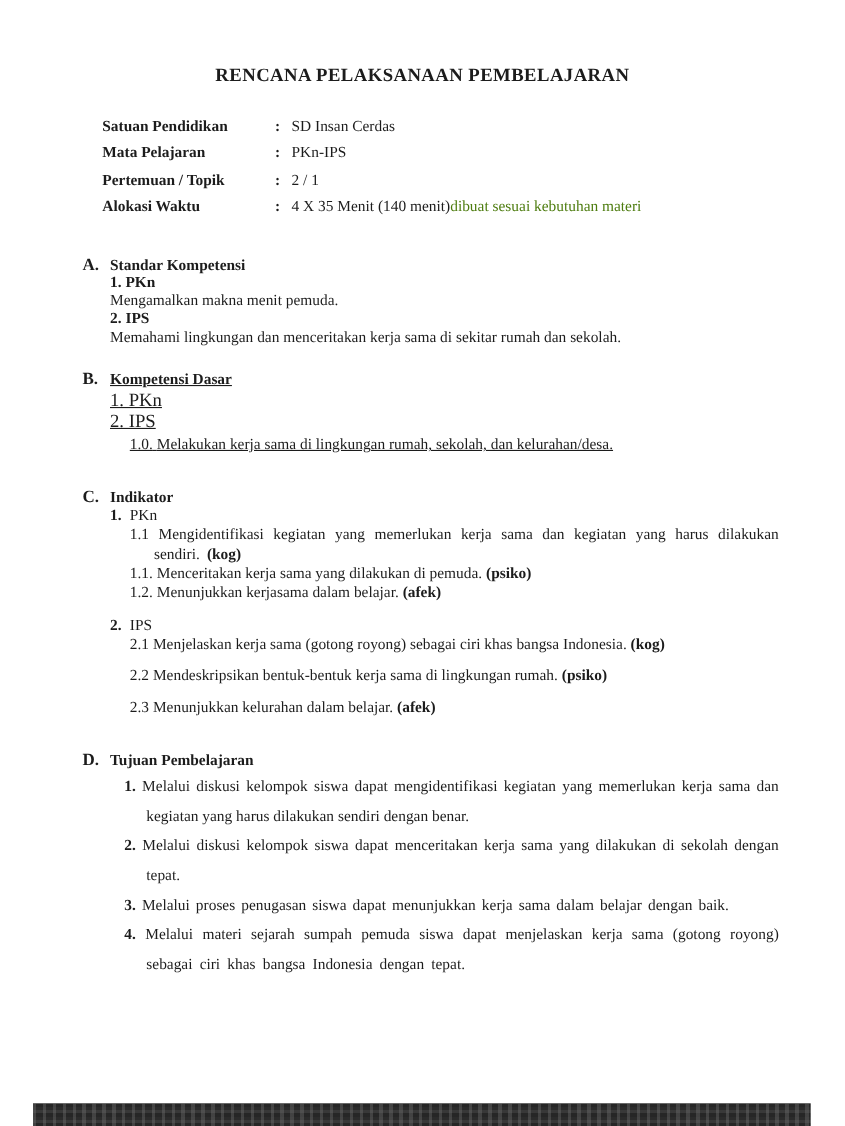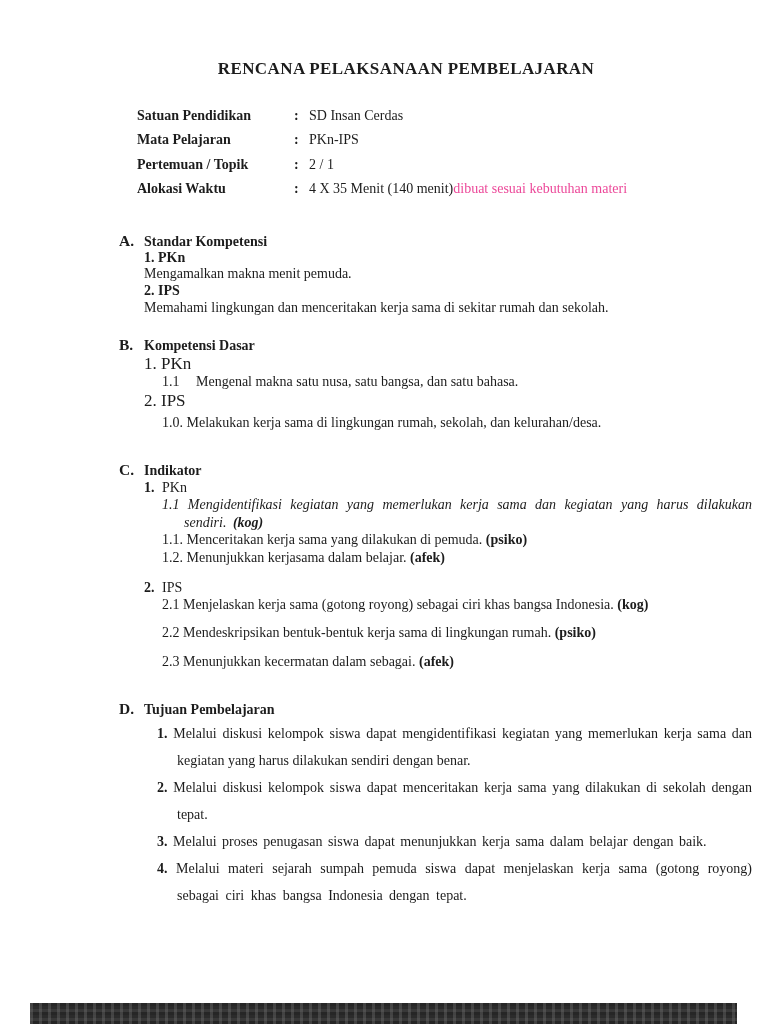--- a/index.html
+++ b/index.html
@@ -6,62 +6,61 @@
   html,body { background:#fff; }
   .page {
     position:relative;
     width:768px; height:1024px;
     margin:0 auto;
     background:#ffffff;
     overflow:hidden;
     font-family:"Liberation Serif", serif;
     font-size:14px;
     color:#1c1c1c;
-    padding-left:44px;
   }
   
   .doc-title {
     margin-top:58px;
     text-align:center;
     font-weight:bold;
     font-size:17px;
     letter-spacing:0.4px;
     line-height:22px;
   }
   
   .hdr { margin:24px 0 0 93px; }
   .hdr-row { line-height:24.4px; white-space:nowrap; }
   .hdr-label { display:inline-block; width:157px; font-weight:bold; }
   .hdr-colon { display:inline-block; width:15px; font-weight:bold; }
-  .hdr-note { color:#ec4899; }
+  .hdr-note { color:#4d7c0f; }
   
   .sec-head { margin-left:75px; line-height:17px; }
   .sec-letter { display:inline-block; width:25px; font-weight:bold; font-size:15.5px; }
   .sec-title { font-weight:bold; }
 
   .sec-a { margin-top:30px; }
   .sec-a .content { margin-left:100px; line-height:16.7px; }
   .sub-bold { font-weight:bold; }
 
-  .sec-b { margin-top:20px; }
+  .sec-b { margin-top:20px;text-decoration:underline; }
   .sec-b .bsub { margin-left:100px; font-size:17px; line-height:19px; }
   .sec-b .bitem { margin-left:118px; line-height:18px; }
   .sec-b .bitem.second { margin-top:4px; }
   .numwide { display:inline-block; width:34px; }
 
   .sec-c { margin-top:29px; }
   .cgroup { margin-left:100px; line-height:17px; }
   .gnum { display:inline-block; width:18px; font-weight:bold; }
   .citems { margin-left:118px; width:590px; }
   .citem {
     line-height:17.5px;
     padding-left:22px; text-indent:-22px;
     text-align:justify;
   }
-  .citem.stretch { word-spacing:3px;font-style:italic; }
+  .citem.stretch { word-spacing:3px; }
   .cgroup.g2 { margin-top:13px; }
   .citem.sp10 { margin-top:10px; }
   .citem.sp12 { margin-top:12px; }
   .tag { font-weight:bold; }
 
   .sec-d { margin-top:29px; }
   .ditems { margin-left:113px; width:595px; margin-top:2px; }
   .ditem {
     line-height:27px;
     padding-left:20px; text-indent:-20px;
@@ -112,23 +111,20 @@
       <div class="sub-bold">2. IPS</div>
       <div>Memahami lingkungan dan menceritakan kerja sama di sekitar rumah dan sekolah.</div>
     </div>
   </div>
 
   <div class="sec-b">
     <div class="sec-head">
       <span class="sec-letter">B.</span><span class="sec-title">Kompetensi Dasar</span>
     </div>
     <div class="bsub">1. PKn</div>
-    <div class="bitem">
-      <span class="numwide">1.1</span><span>Mengenal makna satu nusa, satu bangsa, dan satu bahasa.</span>
-    </div>
     <div class="bsub">2. IPS</div>
     <div class="bitem second">
       <span class="num">1.0.</span>
       <span>Melakukan kerja sama di lingkungan rumah, sekolah, dan kelurahan/desa.</span>
     </div>
   </div>
 
   <div class="sec-c">
     <div class="sec-head">
       <span class="sec-letter">C.</span><span class="sec-title">Indikator</span>
@@ -162,21 +158,21 @@
         <span>Menjelaskan kerja sama (gotong royong) sebagai ciri khas bangsa Indonesia.</span>
         <span class="tag">(kog)</span>
       </p>
       <p class="citem sp10">
         <span class="num">2.2</span>
         <span>Mendeskripsikan bentuk-bentuk kerja sama di lingkungan rumah.</span>
         <span class="tag">(psiko)</span>
       </p>
       <p class="citem sp12">
         <span class="num">2.3</span>
-        <span>Menunjukkan kecermatan dalam sebagai.</span>
+        <span>Menunjukkan kelurahan dalam belajar.</span>
         <span class="tag">(afek)</span>
       </p>
     </div>
   </div>
 
   <div class="sec-d">
     <div class="sec-head">
       <span class="sec-letter">D.</span><span class="sec-title">Tujuan Pembelajaran</span>
     </div>
     <div class="ditems">

